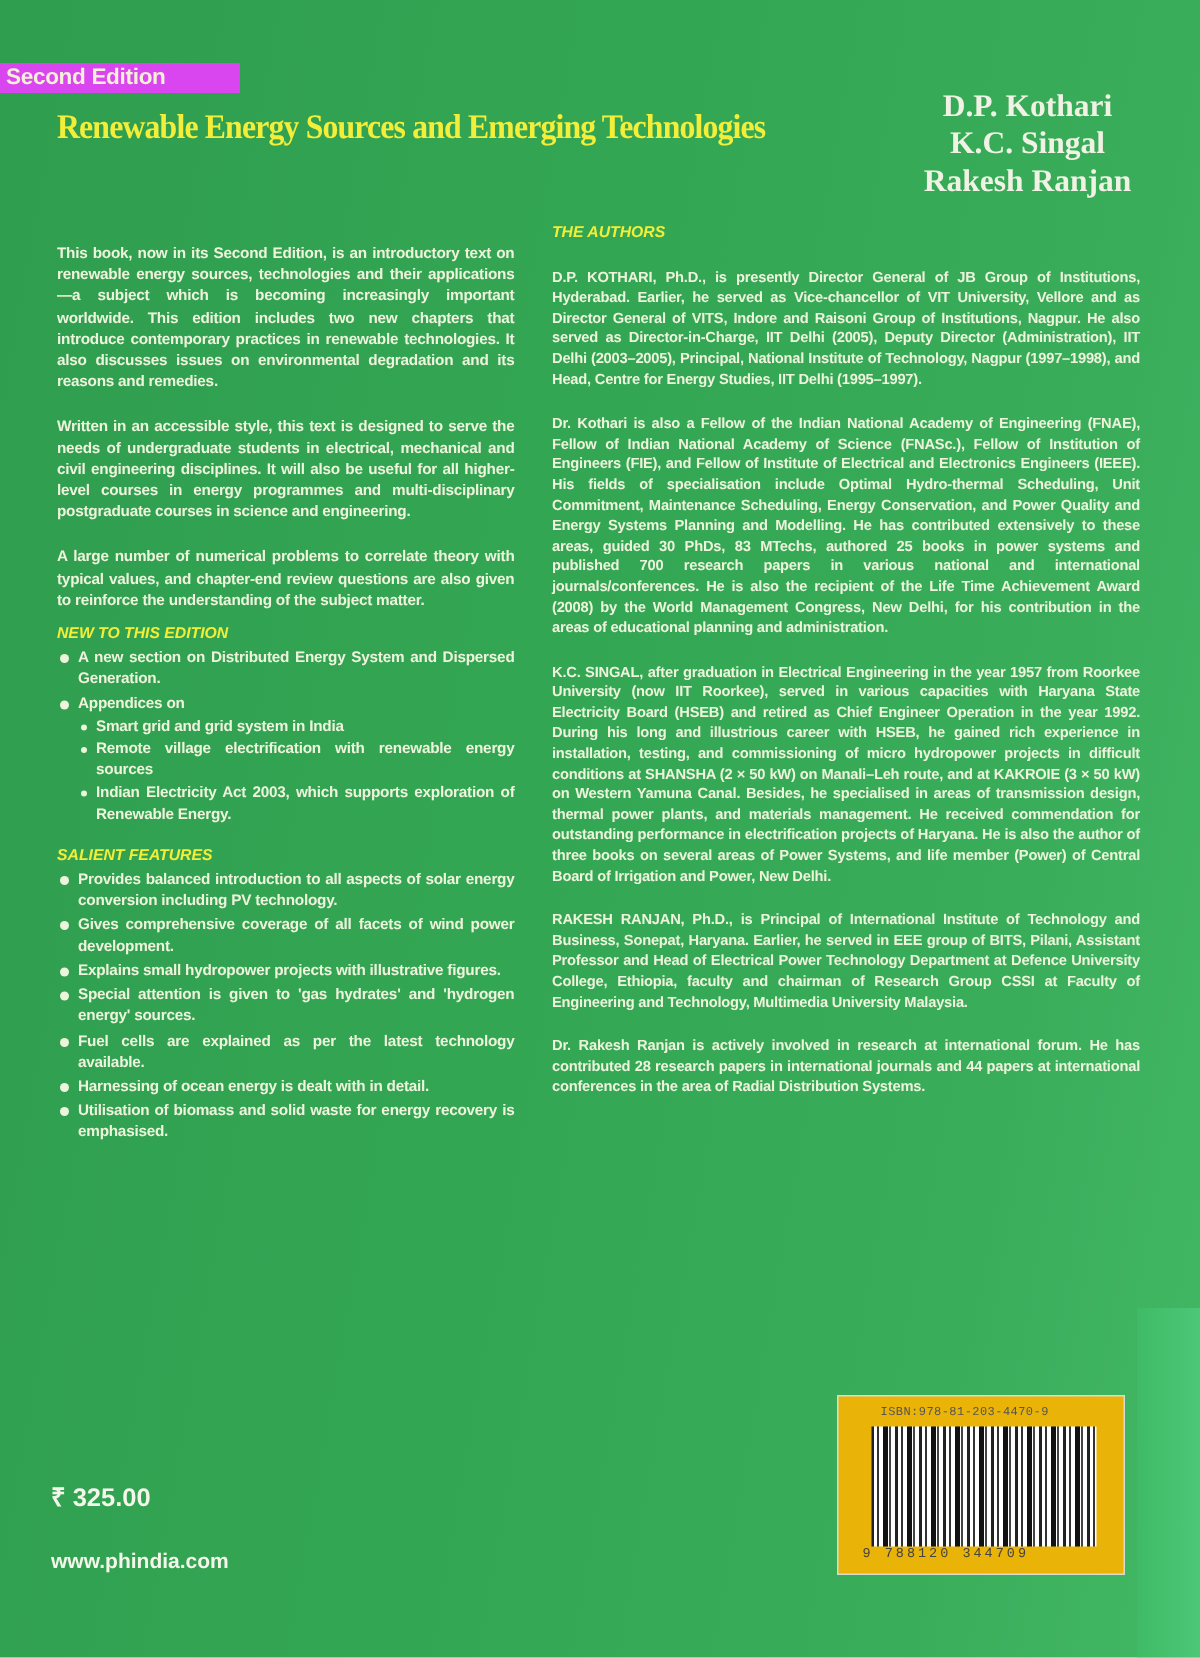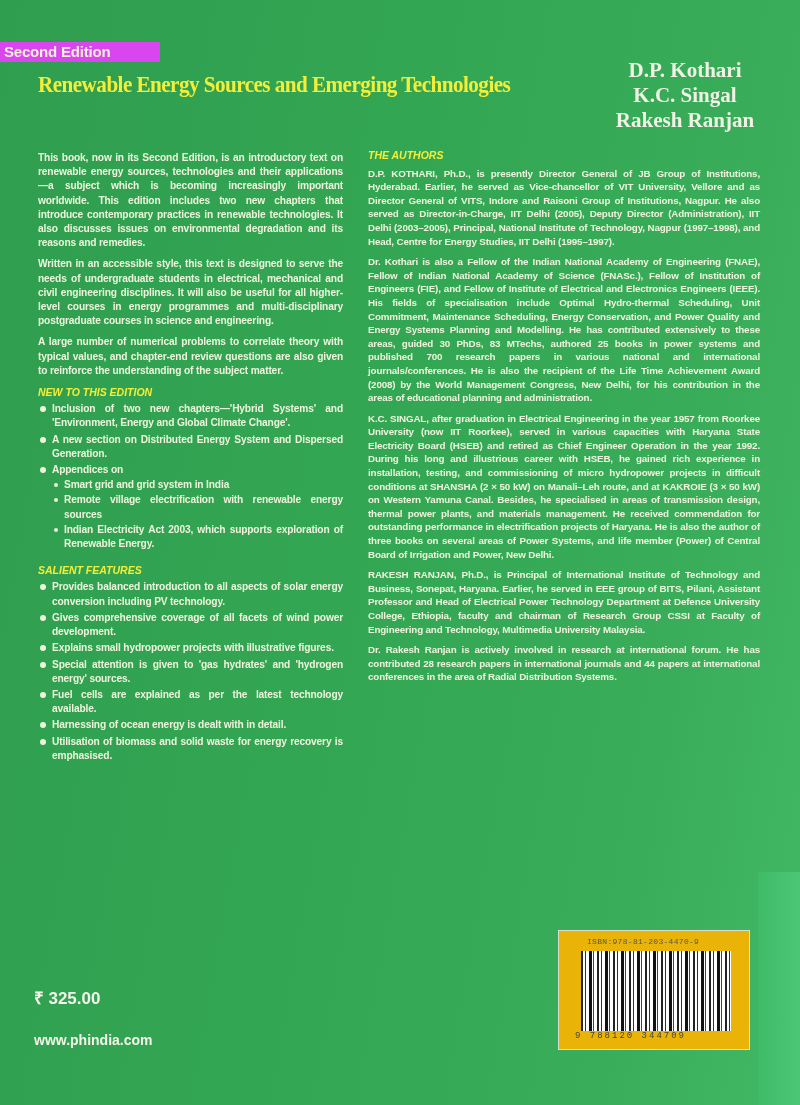--- a/index.html
+++ b/index.html
@@ -29,21 +29,21 @@
     text-align: center; font-family: "Liberation Serif", serif; font-weight: bold;
     font-size: 21px; line-height: 25px; color: #f0f2e4;
   }
   .col {
     position: absolute; font-size: 10.2px; line-height: 14.2px;
     font-weight: bold; color: #eef4dc; text-align: justify;
     letter-spacing: -0.15px;
   }
   .col-left { left: 38px; top: 147px; width: 305px; }
   .col-right { left: 368px; top: 147px; width: 392px; font-size: 9.8px; line-height: 13.6px; }
-  .col p { margin: 4px 0 7px 0; }
+  .col p { margin: 16px 0 7px 0; }
   .heading {
     font-style: italic; font-weight: bold; color: #f3ee3a;
     font-size: 10.5px; margin: 2px 0 3px 0; letter-spacing: 0;
   }
   ul.bullets { list-style: none; margin: 0 0 6px 0; padding: 0; }
   ul.bullets > li { position: relative; padding-left: 14px; margin-bottom: 2px; }
   ul.bullets > li::before {
     content: ""; position: absolute; left: 2px; top: 4px;
     width: 6px; height: 6px; border-radius: 50%; background: #eef4dc;
   }
@@ -100,21 +100,20 @@
     <div>Rakesh Ranjan</div>
   </div>
 
   <div class="col col-left">
     <p>This book, now in its Second Edition, is an introductory text on renewable energy sources, technologies and their applications—a subject which is becoming increasingly important worldwide. This edition includes two new chapters that introduce contemporary practices in renewable technologies. It also discusses issues on environmental degradation and its reasons and remedies.</p>
     <p>Written in an accessible style, this text is designed to serve the needs of undergraduate students in electrical, mechanical and civil engineering disciplines. It will also be useful for all higher-level courses in energy programmes and multi-disciplinary postgraduate courses in science and engineering.</p>
     <p>A large number of numerical problems to correlate theory with typical values, and chapter-end review questions are also given to reinforce the understanding of the subject matter.</p>
 
     <div class="heading">NEW TO THIS EDITION</div>
     <ul class="bullets">
-      <li>Inclusion of two new chapters—'Hybrid Systems' and 'Environment, Energy and Global Climate Change'.</li>
       <li>A new section on Distributed Energy System and Dispersed Generation.</li>
       <li>
         <span>Appendices on</span>
         <ul class="sub">
           <li>Smart grid and grid system in India</li>
           <li>Remote village electrification with renewable energy sources</li>
           <li>Indian Electricity Act 2003, which supports exploration of Renewable Energy.</li>
         </ul>
       </li>
     </ul>

